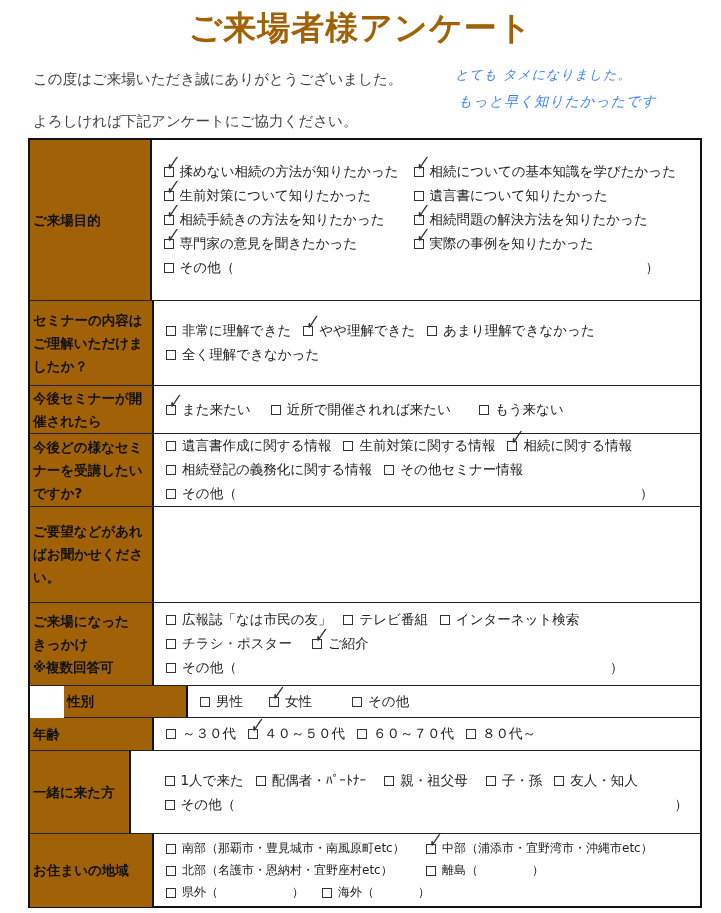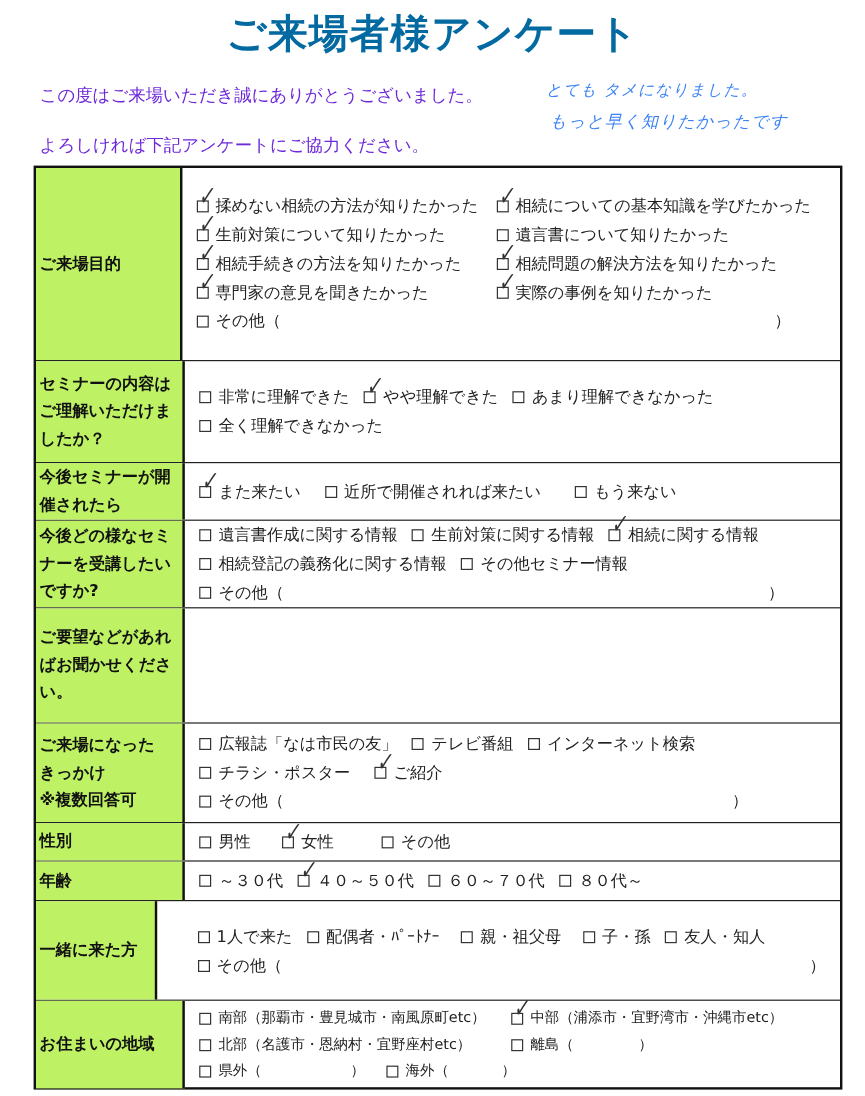--- a/index.html
+++ b/index.html
@@ -1,28 +1,28 @@
 <!DOCTYPE html>
 <html><head>
 <meta charset="utf-8">
 <style>
   html, body { margin: 0; padding: 0; background: #ffffff; }
   body { width: 721px; height: 913px; position: relative; overflow: hidden;
          font-family: "DejaVu Sans", "Liberation Sans", sans-serif; color: #1a1a1a; }
   .title { position: absolute; top: 6px; left: 0; width: 721px; text-align: center;
-           font-size: 33px; font-weight: bold; letter-spacing: 1px; color: #0369a1; }
-  .intro { position: absolute; left: 33px; font-size: 14.5px; color: #6d28d9; }
+           font-size: 33px; font-weight: bold; letter-spacing: 1px; color: #a16207; }
+  .intro { position: absolute; left: 33px; font-size: 14.5px; color: #404040; }
   .hand { position: absolute; font-family: "DejaVu Serif", serif; font-style: italic;
           font-size: 13px; color: #3b82f6; letter-spacing: 1px; }
   .table { position: absolute; left: 28px; top: 138px; width: 674px; height: 770px;
            border: 2.5px solid #111; box-sizing: border-box; }
   .row { position: absolute; left: 0; right: 0; display: flex; border-bottom: 1.5px solid #222;
          box-sizing: border-box; }
   .row.last { border-bottom: none; }
-  .label { width: 124px; background: #bef264; border-right: 2.5px solid #111; box-sizing: border-box;
+  .label { width: 124px; background: #a16207; border-right: 2.5px solid #111; box-sizing: border-box;
            font-weight: bold; font-size: 13.5px; line-height: 23px; padding: 4px 3px;
            display: flex; flex-direction: column; justify-content: center; color: #111; }
   .content { flex: 1; padding: 0 12px; display: flex; flex-direction: column; justify-content: center;
              font-size: 13.5px; color: #222; }
   .line { display: flex; align-items: center; height: 24px; white-space: nowrap; }
   .opt { display: inline-flex; align-items: center; margin-right: 12px; position: relative; }
   .box { display: inline-block; width: 10px; height: 10px; border: 1px solid #333; margin-right: 6px;
          position: relative; box-sizing: border-box; flex: none; }
   .check { position: absolute; left: 1px; top: -14px; font-size: 15px; color: #333; font-style: italic;
            font-family: "DejaVu Serif", serif; transform: scaleY(1.5); }
@@ -237,21 +237,21 @@
       <div class="line">
         <span class="opt" style="width:432px;">
             <span class="box"></span>
             <span>その他（</span>
           </span>
         <span>）</span>
       </div>
     </div>
   </div>
 
-  <div class="row" style="top:546px; height:32px;">
+  <div class="row" style="top:546px; height:32px;margin-left:34px;">
     <div class="label">性別</div>
     <div class="content">
       <div class="line">
         <span class="opt" style="margin-right:26px;">
             <span class="box"></span>
             <span>男性</span>
           </span>
         <span class="opt" style="margin-right:40px;">
             <span class="box">
               <span class="check">✓</span>

